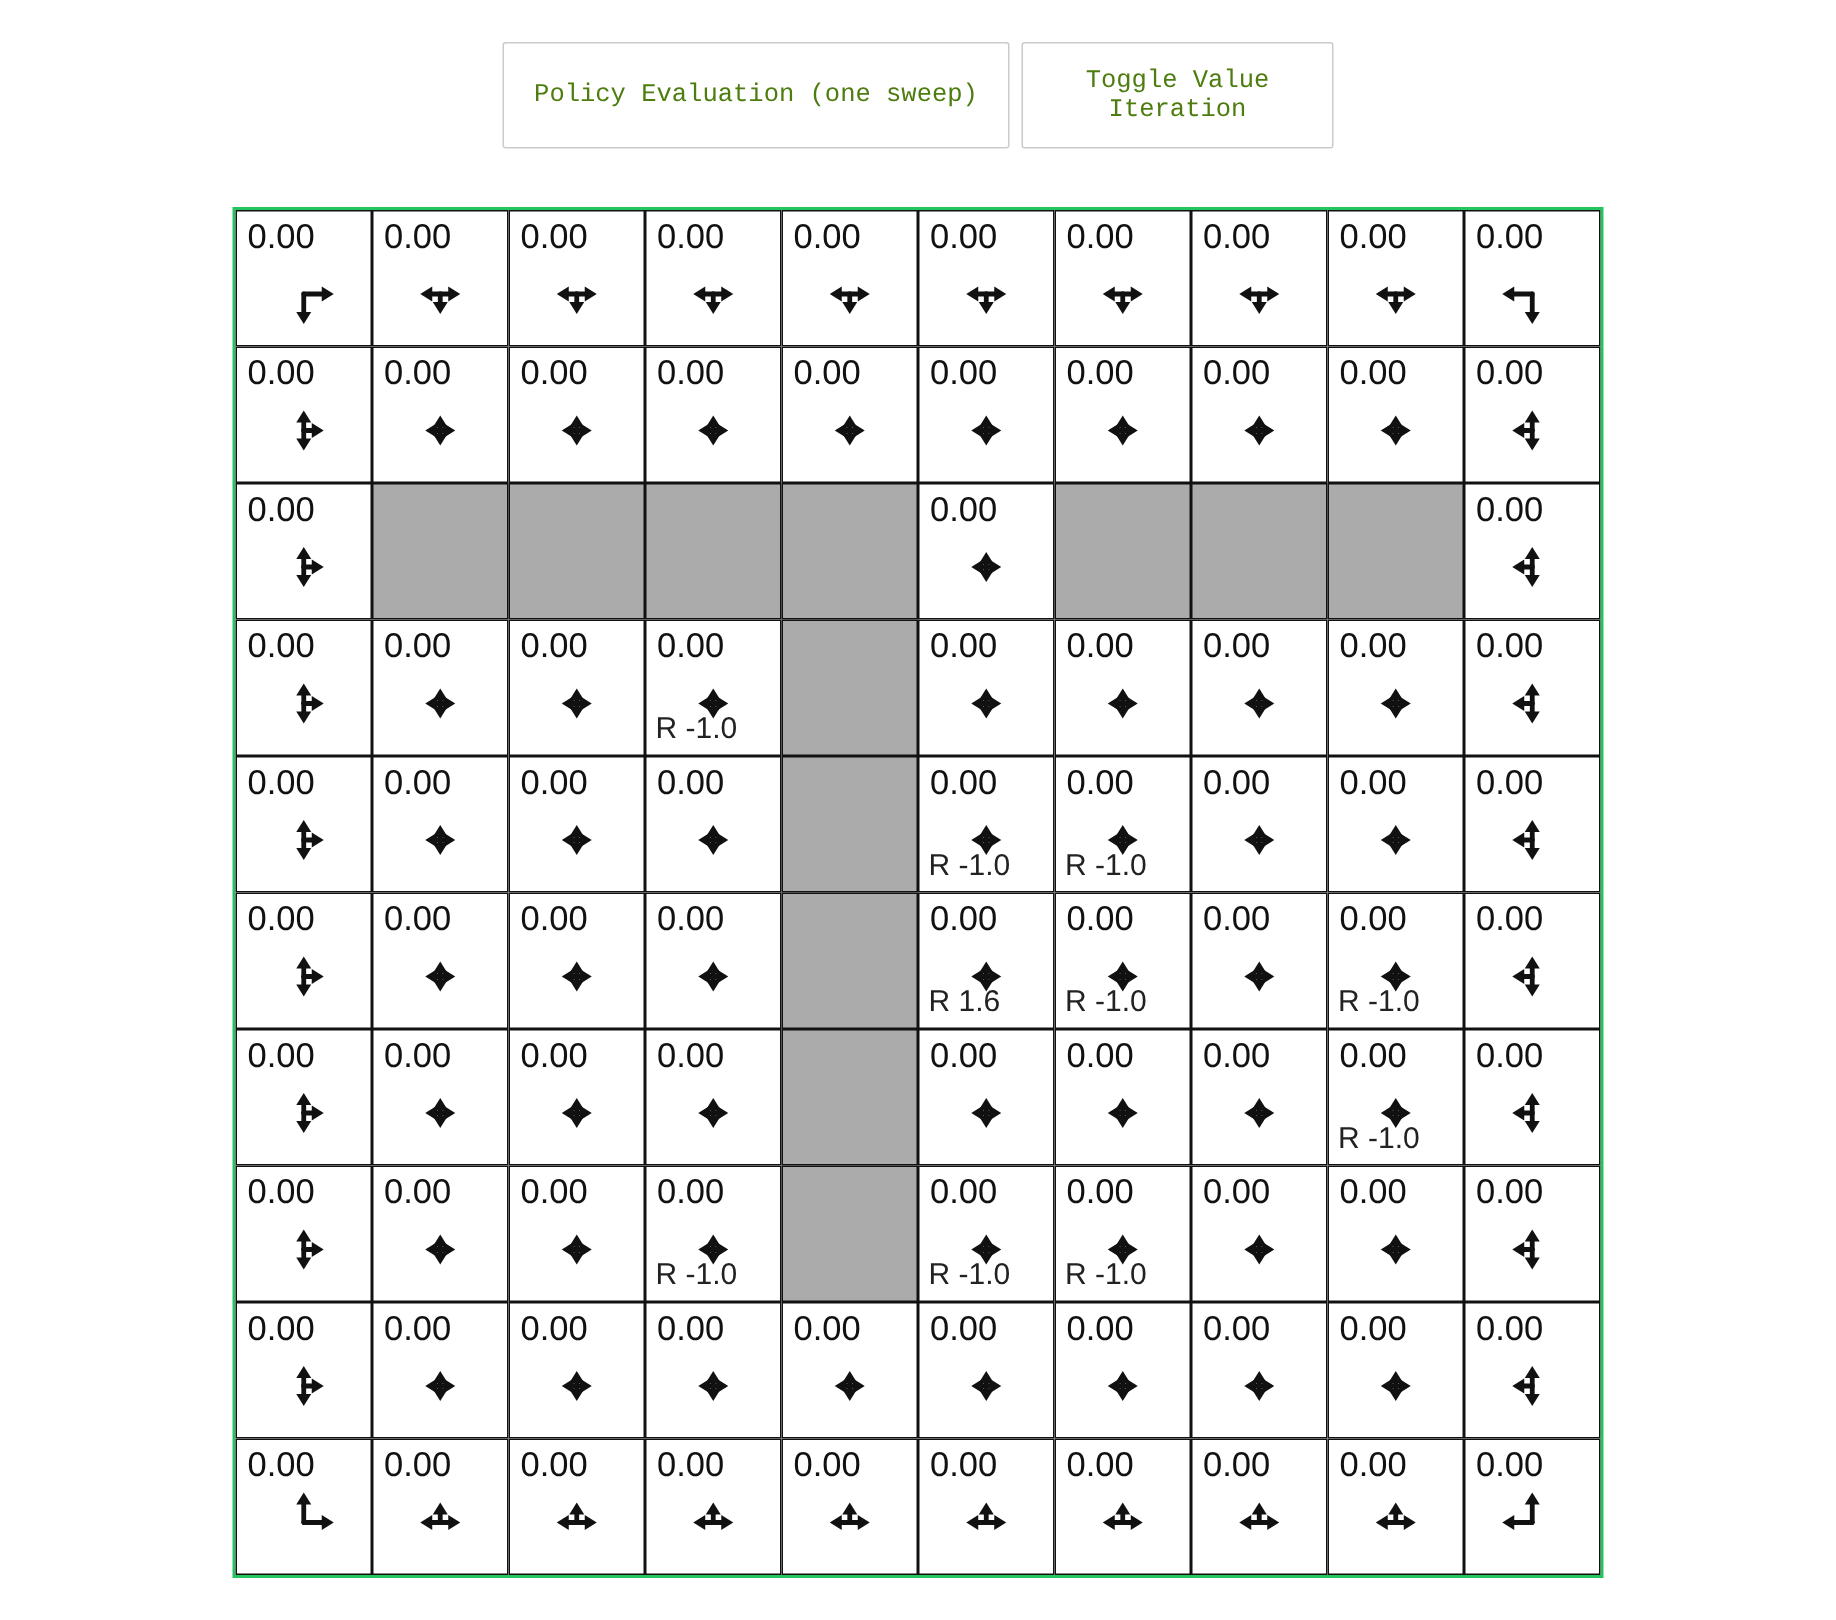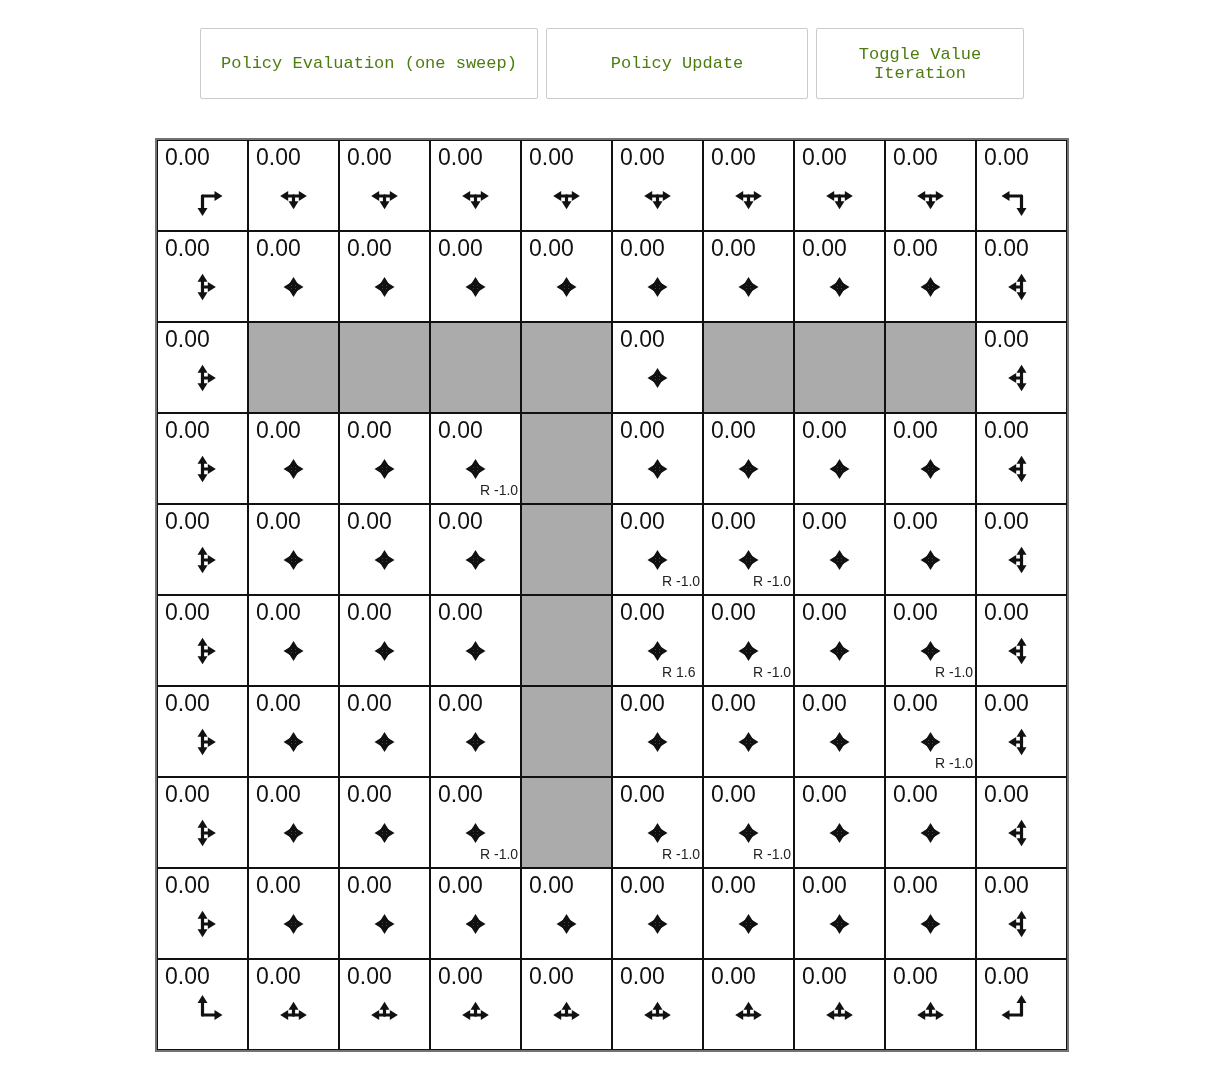--- a/index.html
+++ b/index.html
@@ -13,34 +13,33 @@
     height:71px;background:#fff;border:1px solid #cbcbcb;border-radius:2px;
     font-size:17px;color:#4d7c0f;font-family:Liberation Mono, monospace;cursor:pointer;
     display:flex;align-items:center;justify-content:center;padding:0;
   }
   .btn.b1{width:338px}
   .btn.b2{width:262px}
   .btn.b3{width:208px}
   .btn.b4{width:259px}
   .grid{
     display:grid;grid-template-columns:repeat(10,91px);grid-auto-rows:91px;
-    border:2px solid #737373;width:max-content;margin:39px auto 0;text-decoration:underline;
+    border:2px solid #22c55e;width:max-content;margin:39px auto 0;text-decoration:underline;
   }
   .cell{position:relative;border:1px solid #111;box-sizing:border-box;background:#fff;}
   .cell.wall{background:#ababab;}
   .val{position:absolute;top:4px;left:7px;font-size:23px;line-height:1.1;color:#111;}
-  .rew{position:absolute;bottom:5px;left:6px;font-size:14px;color:#222;margin-left:43px;}
+  .rew{position:absolute;bottom:5px;left:6px;font-size:20px;color:#222;}
   .arrows{position:absolute;left:0;top:0;width:100%;height:100%;}
 </style>
 </head>
 <body>
 
 <div class="toolbar">
   <button class="btn b1">Policy Evaluation (one sweep)</button>
-  <button class="btn b2">Policy Update</button>
   <button class="btn b3">Toggle Value Iteration</button>
 </div>
 
 <div class="grid" id="grid">
     <div class="cell">
       <span class="val">0.00</span>
       <svg viewBox="0 0 89 89" class="arrows">
         <g>
           <line x1="44.5" y1="55" x2="58.5" y2="55" stroke="#111111" stroke-width="3.2" stroke-linecap="round"></line>
           <polygon points="64.5,55 56.5,60 56.5,50" fill="#111111"></polygon>

